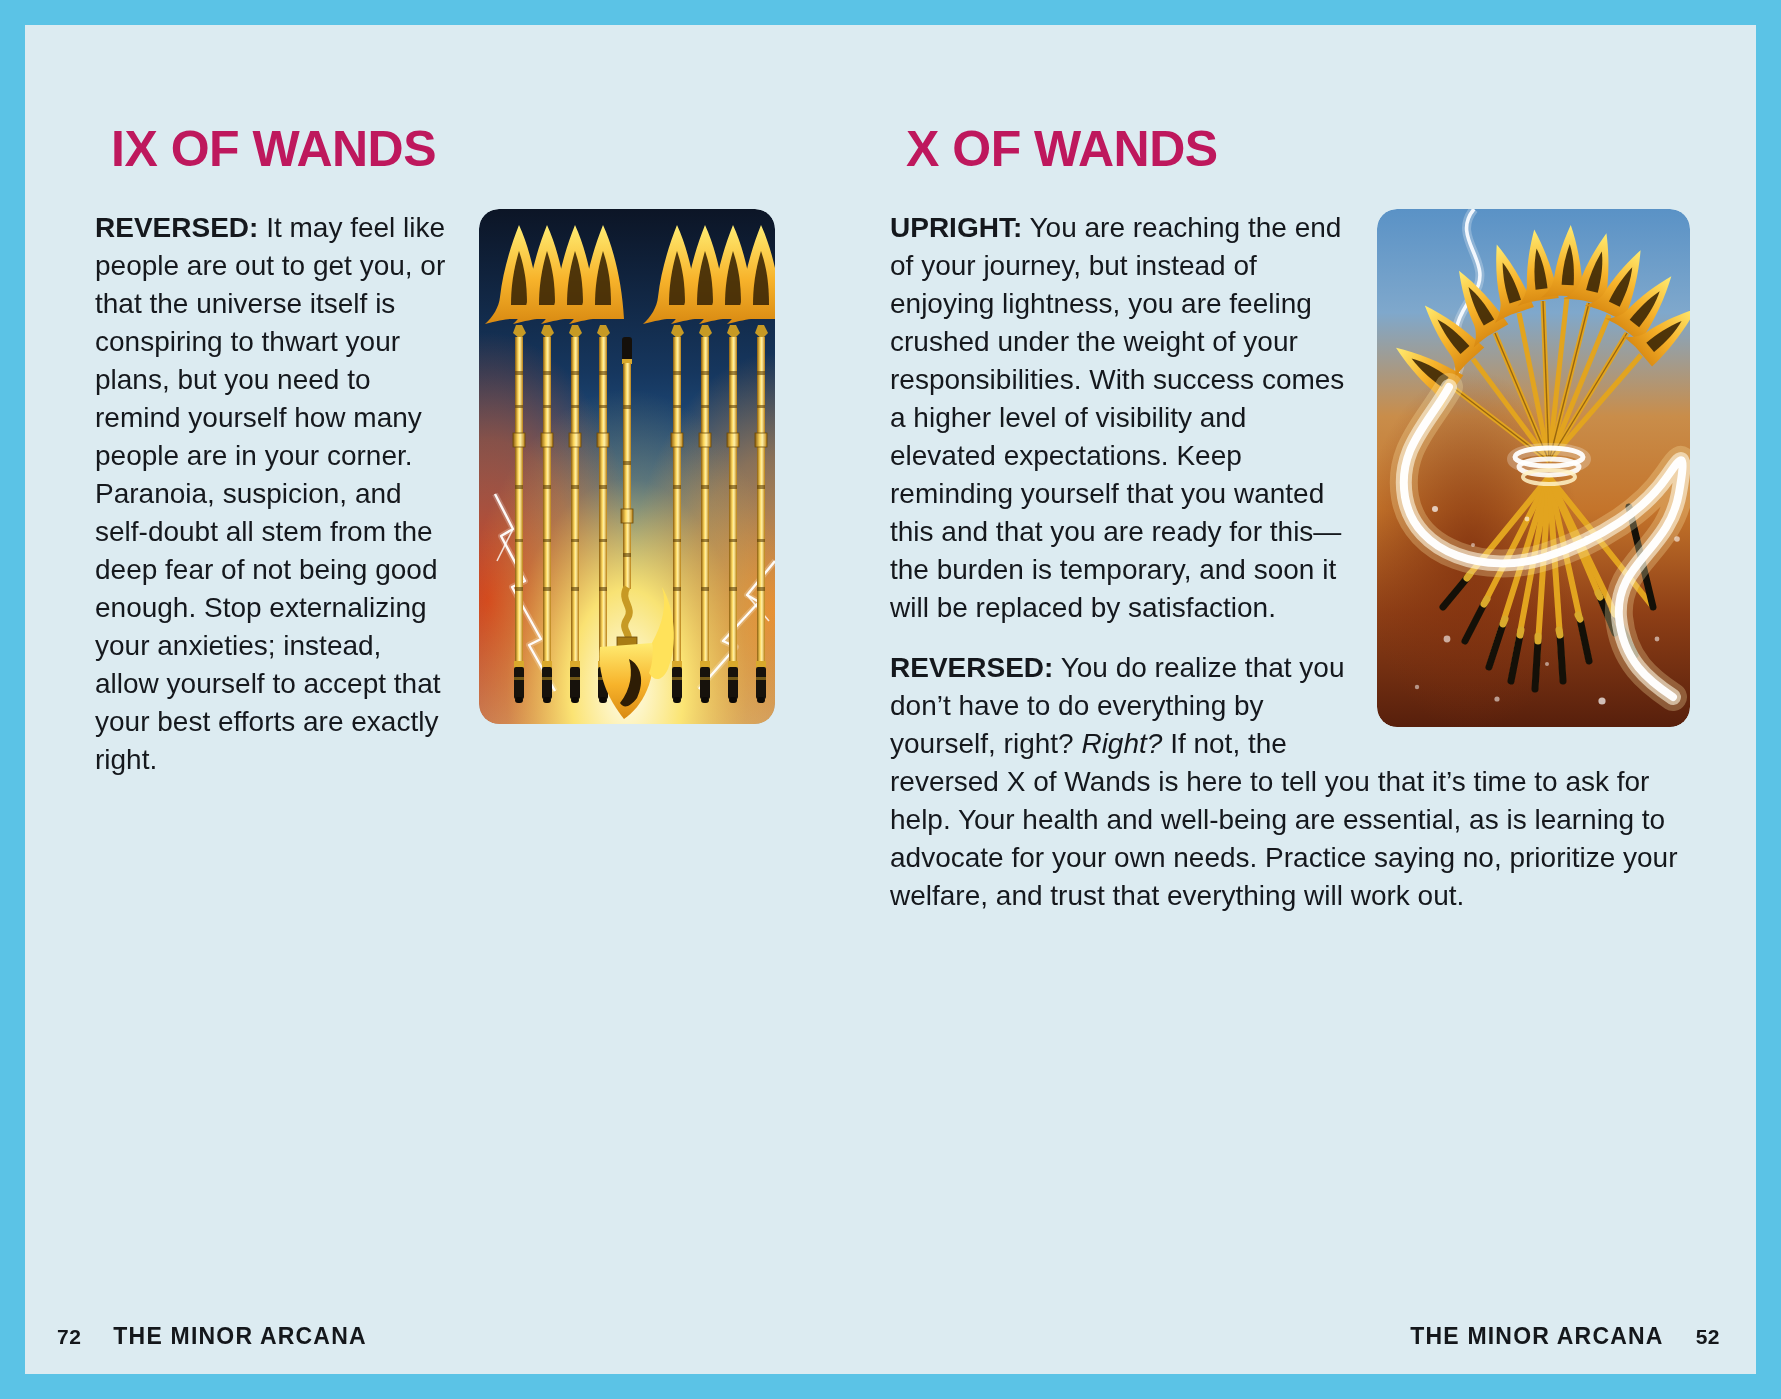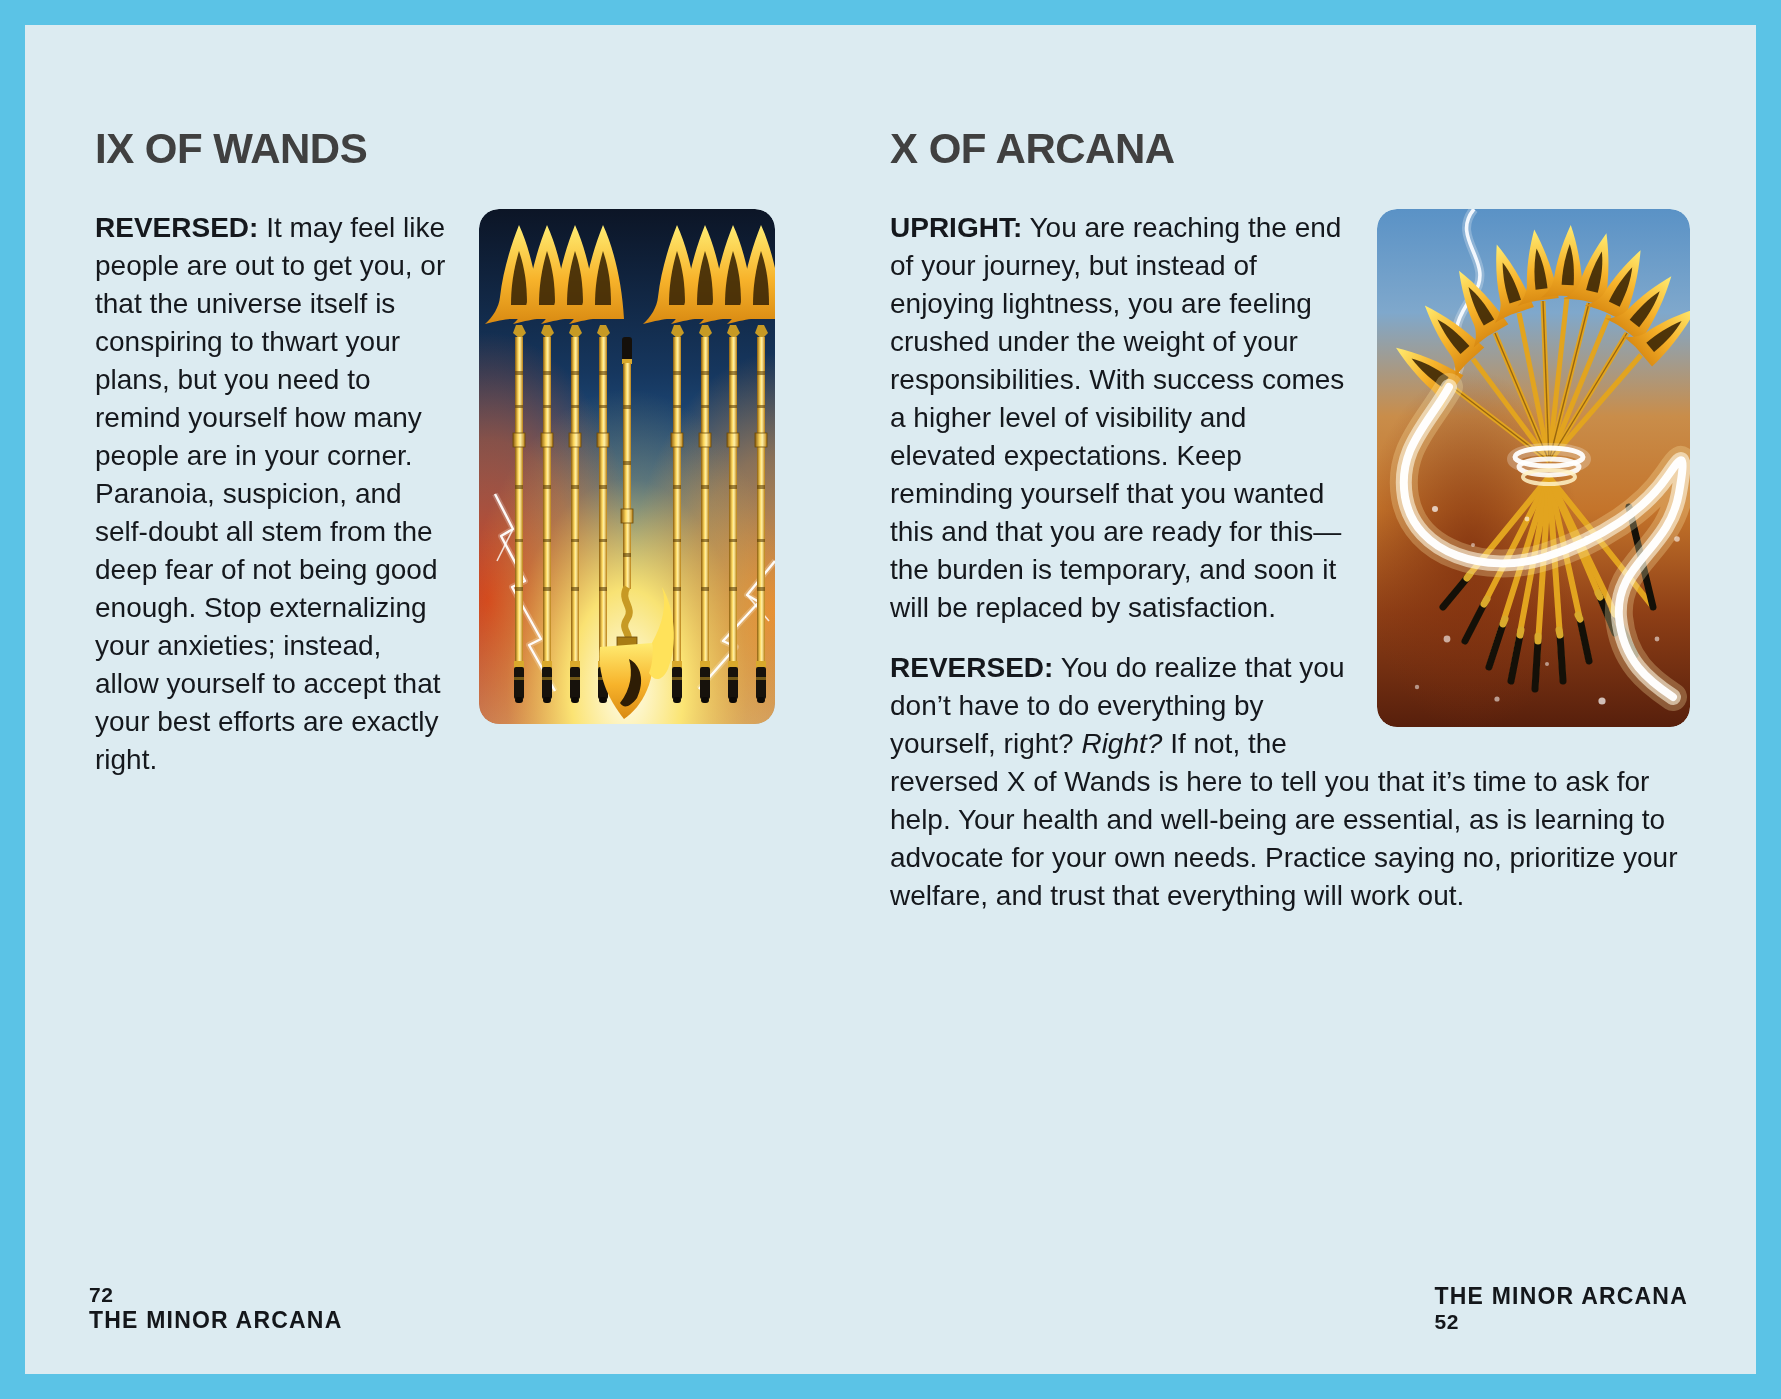--- a/index.html
+++ b/index.html
@@ -15,43 +15,43 @@
     overflow:hidden;
   }
   .content{
     display:flex;
     padding:100px 0 0 70px;
   }
   .col{color:var(--ink,#15181d);}
   .col-left{width:680px;margin-right:115px;}
   .col-right{width:800px;}
   h1.card-title{
-    margin:0 0 36px 0;
-    font-size:42px;line-height:48px;
+    margin:0 0 36px 16px;
+    font-size:50px;line-height:48px;
     font-weight:bold;letter-spacing:-0.5px;
-    color:#404040;
+    color:#be185d;
   }
   p.body{
     margin:0 0 22px 0;
     font-size:28px;line-height:38px;
     color:var(--ink,#15181d);
   }
   p.body b{font-weight:bold;}
   p.body i{font-style:italic;}
   .card-float{
     float:right;
     margin:0 0 34px 32px;
     border-radius:20px;
     line-height:0;
   }
   .card-float svg{border-radius:20px;display:block;}
   .footer{
-    position:absolute;bottom:40px;
+    position:absolute;bottom:24px;
     font-size:20px;color:#14171b;
-    display:flex;align-items:baseline;flex-direction:column;
+    display:flex;align-items:baseline;
   }
   .footer-left{left:32px;}
   .footer-right{right:36px;}
   .page-num{font-weight:bold;font-size:21px;letter-spacing:.5px;}
   .book-title{font-weight:bold;letter-spacing:1.2px;font-size:23px;}
   .footer-left .book-title{margin-left:32px;}
   .footer-right .book-title{margin-right:32px;}
 </style>
 </head>
 <body>
@@ -172,21 +172,21 @@
               <path d="M150,450 C162,456 166,472 158,489 C151,498 145,500 141,494 C152,480 154,464 150,450 Z" fill="#2e1d05"></path>
             </g>
           </g>
         </svg>
       </div>
 
       <p class="body"><b>REVERSED:</b><span> It may feel like people are out to get you, or that the universe itself is conspiring to thwart your plans, but you need to remind yourself how many people are in your corner. Paranoia, suspicion, and self-doubt all stem from the deep fear of not being good enough. Stop externalizing your anxieties; instead, allow yourself to accept that your best efforts are exactly right.</span></p>
     </div>
 
     <div class="col col-right">
-      <h1 class="card-title">X OF ARCANA</h1>
+      <h1 class="card-title">X OF WANDS</h1>
 
       <div class="card-float">
         <svg width="313" height="518" viewBox="0 0 313 518" xmlns="http://www.w3.org/2000/svg" aria-hidden="true">
           <defs>
             <clipPath id="clipR">
                 <rect x="0" y="0" width="313" height="518" rx="20"></rect>
               </clipPath>
             <linearGradient id="bgR" x1="0" y1="0" x2="0" y2="1">
               <stop offset="0" stop-color="#5a92c6"></stop>
               <stop offset="0.2" stop-color="#7fa8cc"></stop>

